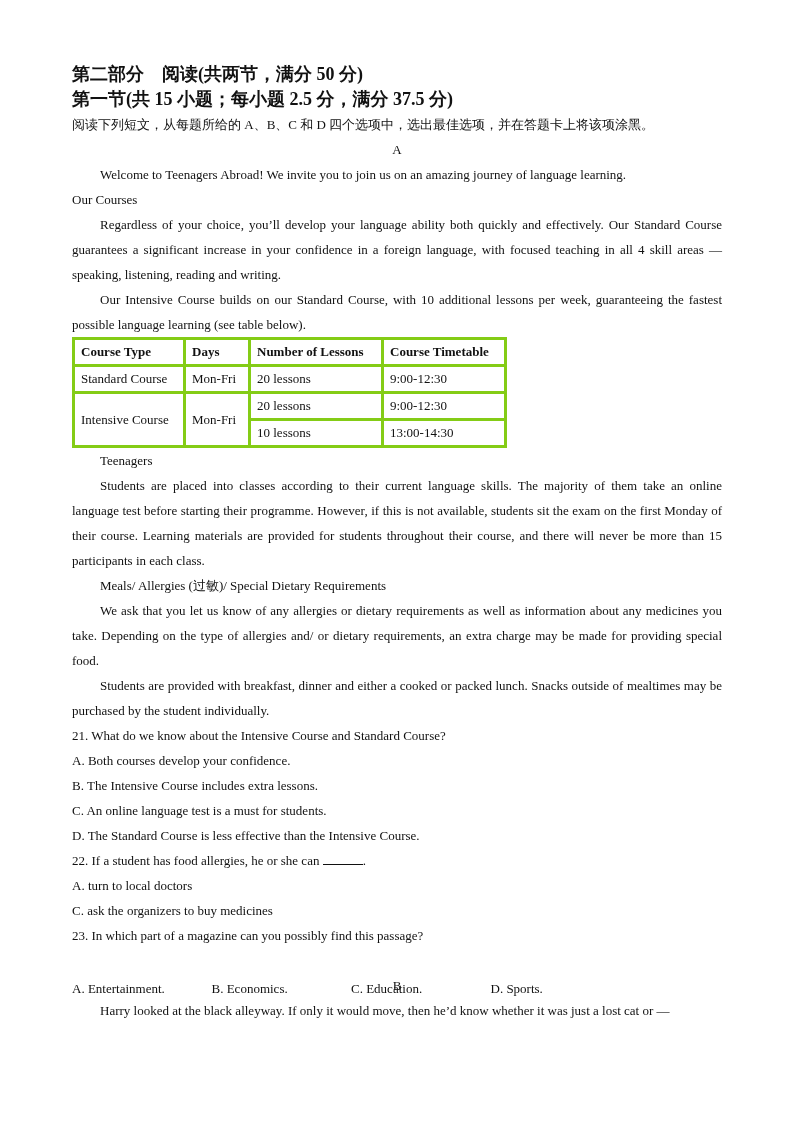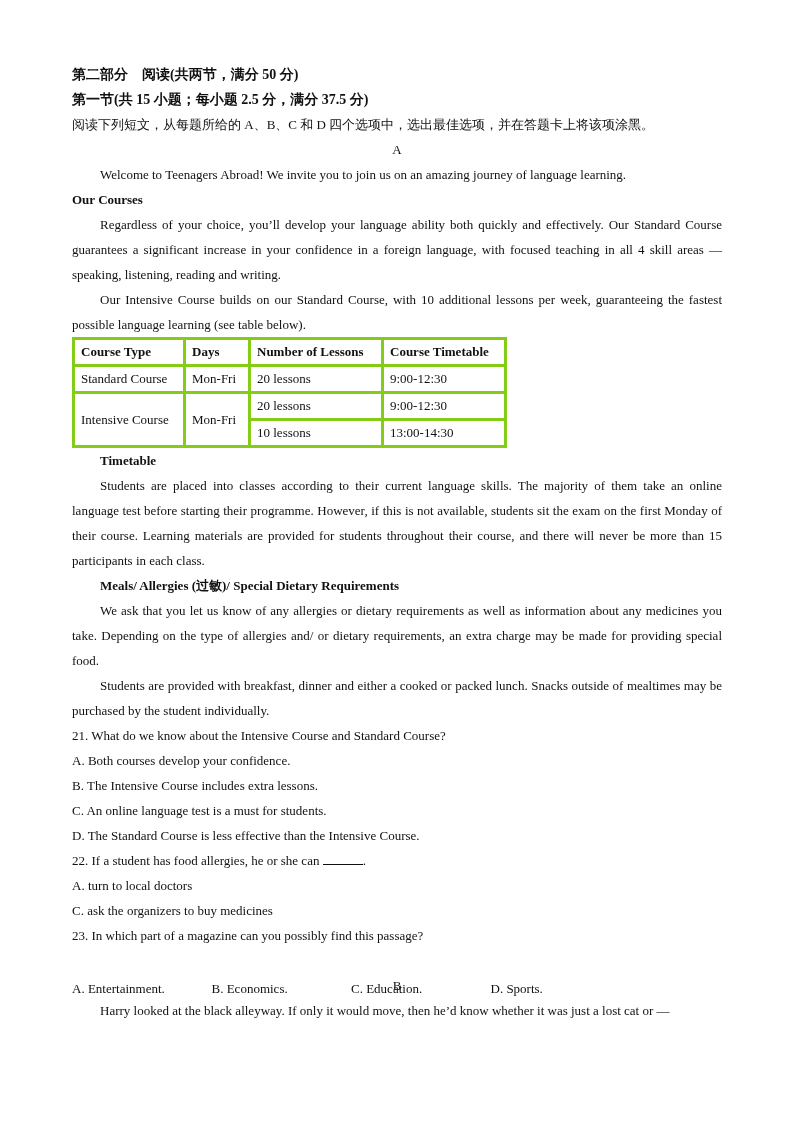--- a/index.html
+++ b/index.html
@@ -1,21 +1,21 @@
 <!DOCTYPE html>
 <html><head>
 <meta charset="utf-8">
 <style>
   html, body { margin: 0; padding: 0; background: #ffffff; }
   body { width: 794px; height: 1123px; position: relative; overflow: hidden;
          font-family: "Liberation Serif", "DejaVu Serif", serif; color: #111; }
   .page { position: absolute; left: 72px; top: 62px; width: 650px; }
   .line { font-size: 13px; line-height: 25px; height: 25px; white-space: nowrap; }
-  .bold { font-weight: bold; }
-  .h1 { font-size: 14px; font-weight: bold; }
+  .bold { font-weight: normal; }
+  .h1 { font-size: 18px; font-weight: bold; }
   .indent { text-indent: 28px; }
   .center { text-align: center; }
   .para { font-size: 13px; line-height: 25px; text-indent: 28px; text-align: justify; }
   table.course { border-collapse: collapse; font-size: 13px; margin-top: 0; }
   table.course td, table.course th { border: 3px solid #84cc16; padding: 0 6px; height: 24px; line-height: 24px; text-align: left; white-space: nowrap; }
   table.course th { font-weight: bold; }
   .opts2 { display: flex; font-size: 13px; line-height: 25px; height: 25px; justify-content: space-between; }
   .opts2 span { width: 279px; white-space: nowrap; }
   .opts4 { display: flex; font-size: 13px; line-height: 25px; height: 25px; }
   .opts4 span { width: 139.5px; white-space: nowrap; margin-top: 28px; }
@@ -56,21 +56,21 @@
       <td>20 lessons</td>
       <td>9:00-12:30</td>
     </tr>
     <tr>
       <td>10 lessons</td>
       <td>13:00-14:30</td>
     </tr>
   </tbody>
     </table>
 
-  <div class="line bold indent">Timetable</div>
+  <div class="line bold indent">Teenagers</div>
   <div class="para">Students are placed into classes according to their current language skills. The majority of them take an online language test before starting their programme. However, if this is not available, students sit the exam on the first Monday of their course. Learning materials are provided for students throughout their course, and there will never be more than 15 participants in each class.</div>
 
   <div class="line bold indent">Meals/ Allergies (过敏)/ Special Dietary Requirements</div>
   <div class="para">We ask that you let us know of any allergies or dietary requirements as well as information about any medicines you take. Depending on the type of allergies and/ or dietary requirements, an extra charge may be made for providing special food.</div>
   <div class="para">Students are provided with breakfast, dinner and either a cooked or packed lunch. Snacks outside of mealtimes may be purchased by the student individually.</div>
 
   <div>
     <div class="line">21. What do we know about the Intensive Course and Standard Course?</div>
     <div class="line">A. Both courses develop your confidence.</div>
     <div class="line">B. The Intensive Course includes extra lessons.</div>

